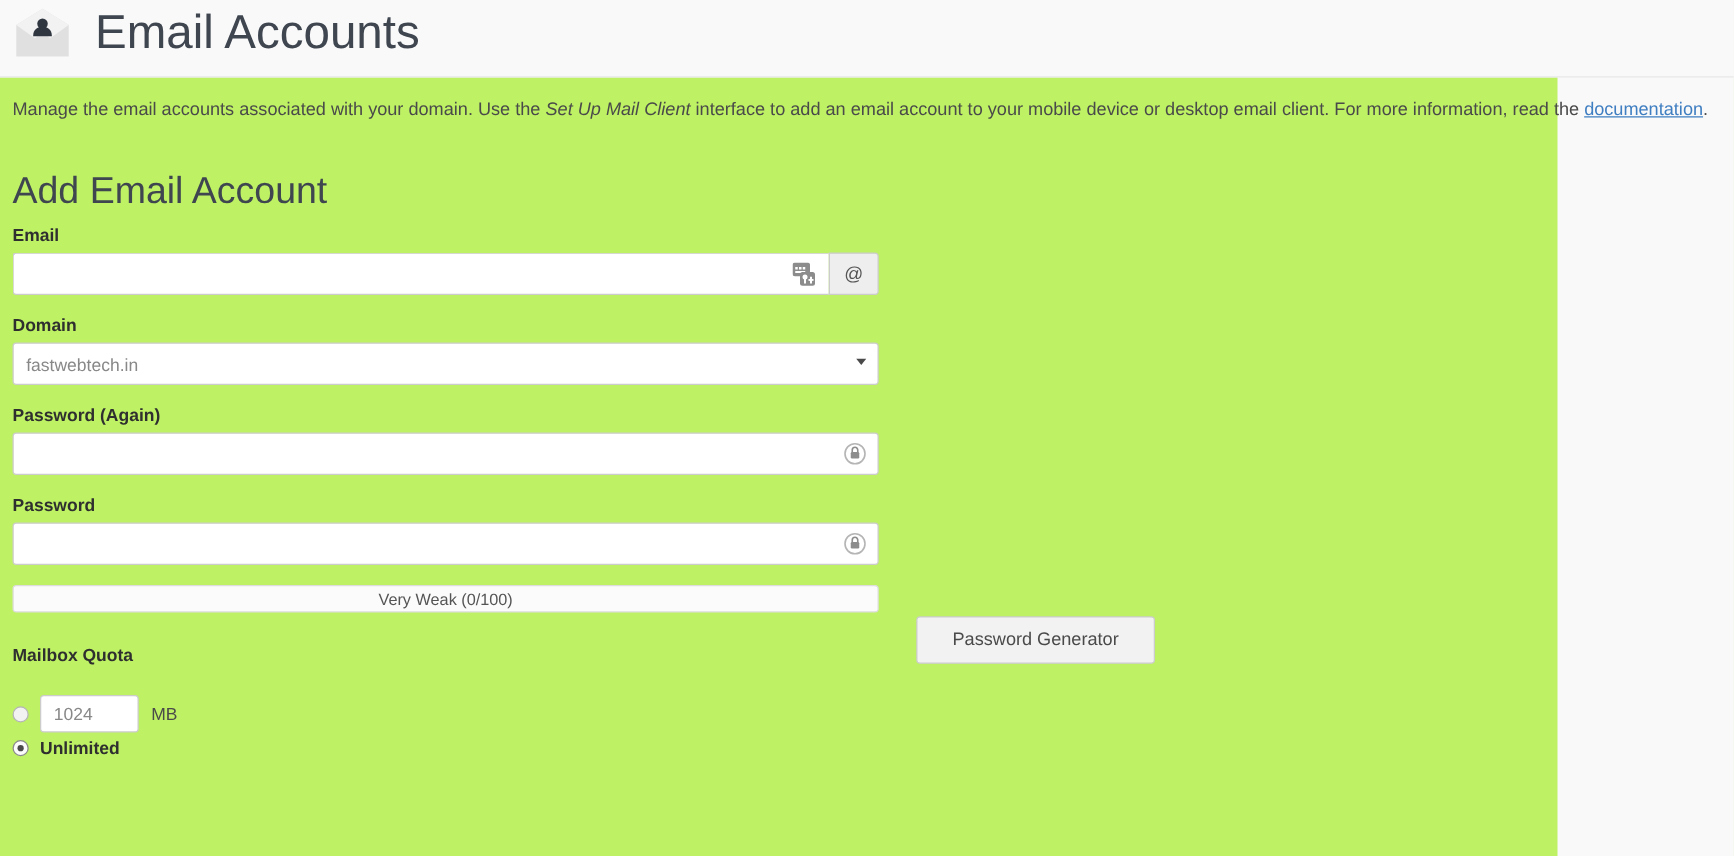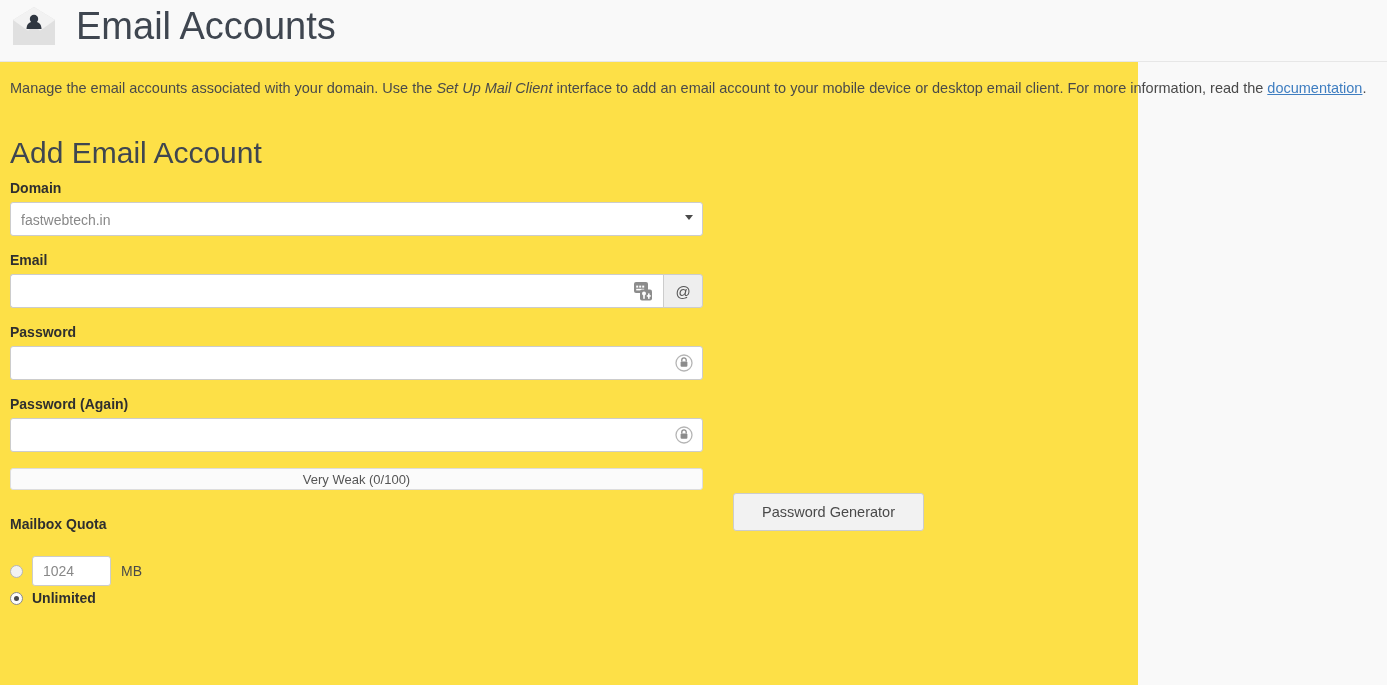--- a/index.html
+++ b/index.html
@@ -5,21 +5,21 @@
   * { box-sizing: border-box; }
   html, body {
     margin: 0; padding: 0;
     width: 1387px; height: 685px;
     background: #f9f9f9;
     font-family: "Liberation Sans", sans-serif;
     color: #333;
     overflow: hidden;
   }
 
-  .page { position: relative; width: 1138px; height: 685px; background: #fde047; }
+  .page { position: relative; width: 1246px; height: 685px; background: #bef264; }
 
   
   .app-header {
     position: absolute; left: 0; top: 0; width: 1387px; height: 62px;
     border-bottom: 1px solid #e7e7e7;
     background: #f9f9f9;
   }
   .header-inner { display: flex; align-items: center; padding: 4px 0 0 10px; }
   .header-icon { width: 48px; height: 44px; position: relative; margin-right: 18px; flex: 0 0 auto; }
   .page-title {
@@ -157,29 +157,20 @@
     </div>
   </div>
 
   <div class="description">
     <span>Manage the email accounts associated with your domain. Use the </span><em>Set Up Mail Client</em><span> interface to add an email account to your mobile device or desktop email client. For more information, read the </span><a class="doc-link">documentation</a><span>.</span>
   </div>
 
   <div class="section-title">Add Email Account</div>
 
   <div class="form-area">
-
-    
-    <div class="field-group">
-      <label class="field-label">Domain</label>
-      <div class="sel-wrap">
-        <div class="sel-box">fastwebtech.in</div>
-        <span class="sel-caret"></span>
-      </div>
-    </div>
 
     
     <div class="field-group">
       <label class="field-label">Email</label>
       <div class="input-group rel">
         <input class="txt-input" type="text" value="" style="">
         <span class="lp-fill">
           <svg width="19" height="19" viewBox="0 0 19 19" xmlns="http://www.w3.org/2000/svg">
             <rect x="0" y="0" width="14" height="11" rx="2" fill="#8c8c8c"></rect>
             <rect x="2.2" y="3.6" width="2" height="2" fill="#fff"></rect>
@@ -192,50 +183,59 @@
             <rect x="14" y="11.4" width="1.6" height="5.4" fill="#fff"></rect>
             <rect x="12.8" y="13.2" width="4" height="1.5" fill="#fff"></rect>
           </svg>
         </span>
         <span class="addon">@</span>
       </div>
     </div>
 
     
     <div class="field-group">
+      <label class="field-label">Domain</label>
+      <div class="sel-wrap">
+        <div class="sel-box">fastwebtech.in</div>
+        <span class="sel-caret"></span>
+      </div>
+    </div>
+
+    
+    <div class="field-group">
+      <label class="field-label">Password (Again)</label>
+      <div class="rel ctl-wide">
+        <input class="txt-input ctl-wide" type="password" value="" style="">
+        <span class="lp-vault">
+          <svg width="18" height="18" viewBox="0 0 18 18" xmlns="http://www.w3.org/2000/svg">
+            <circle cx="9" cy="9" r="8" fill="none" stroke="#b5b5b5" stroke-width="1.3"></circle>
+            <rect x="5.6" y="7.6" width="6.8" height="5.2" rx="1" fill="#8c8c8c"></rect>
+            <path d="M6.8 7.6 v-1.6 a2.2 2.2 0 0 1 4.4 0 v1.6" fill="none" stroke="#8c8c8c" stroke-width="1.3"></path>
+          </svg>
+        </span>
+      </div>
+    </div>
+
+    
+    <div class="field-group">
       <label class="field-label">Password</label>
       <div class="rel ctl-wide">
         <input class="txt-input ctl-wide" type="password" value="" style="">
         <span class="lp-vault">
           <svg width="18" height="18" viewBox="0 0 18 18" xmlns="http://www.w3.org/2000/svg">
             <circle cx="9" cy="9" r="8" fill="none" stroke="#b5b5b5" stroke-width="1.3"></circle>
             <rect x="5.6" y="7.6" width="6.8" height="5.2" rx="1" fill="#8c8c8c"></rect>
             <path d="M6.8 7.6 v-1.6 a2.2 2.2 0 0 1 4.4 0 v1.6" fill="none" stroke="#8c8c8c" stroke-width="1.3"></path>
           </svg>
         </span>
       </div>
     </div>
 
     
     <div class="field-group">
-      <label class="field-label">Password (Again)</label>
-      <div class="rel ctl-wide">
-        <input class="txt-input ctl-wide" type="password" value="" style="">
-        <span class="lp-vault">
-          <svg width="18" height="18" viewBox="0 0 18 18" xmlns="http://www.w3.org/2000/svg">
-            <circle cx="9" cy="9" r="8" fill="none" stroke="#b5b5b5" stroke-width="1.3"></circle>
-            <rect x="5.6" y="7.6" width="6.8" height="5.2" rx="1" fill="#8c8c8c"></rect>
-            <path d="M6.8 7.6 v-1.6 a2.2 2.2 0 0 1 4.4 0 v1.6" fill="none" stroke="#8c8c8c" stroke-width="1.3"></path>
-          </svg>
-        </span>
-      </div>
-    </div>
-
-    
-    <div class="field-group">
       <div class="strength-bar">
         <span>Very Weak (0/100)</span>
       </div>
     </div>
 
     
     <div class="field-group" style="margin-top:26px">
       <div class="quota-title">Mailbox Quota</div>
       <div class="quota-row">
         <span class="radio"></span>

